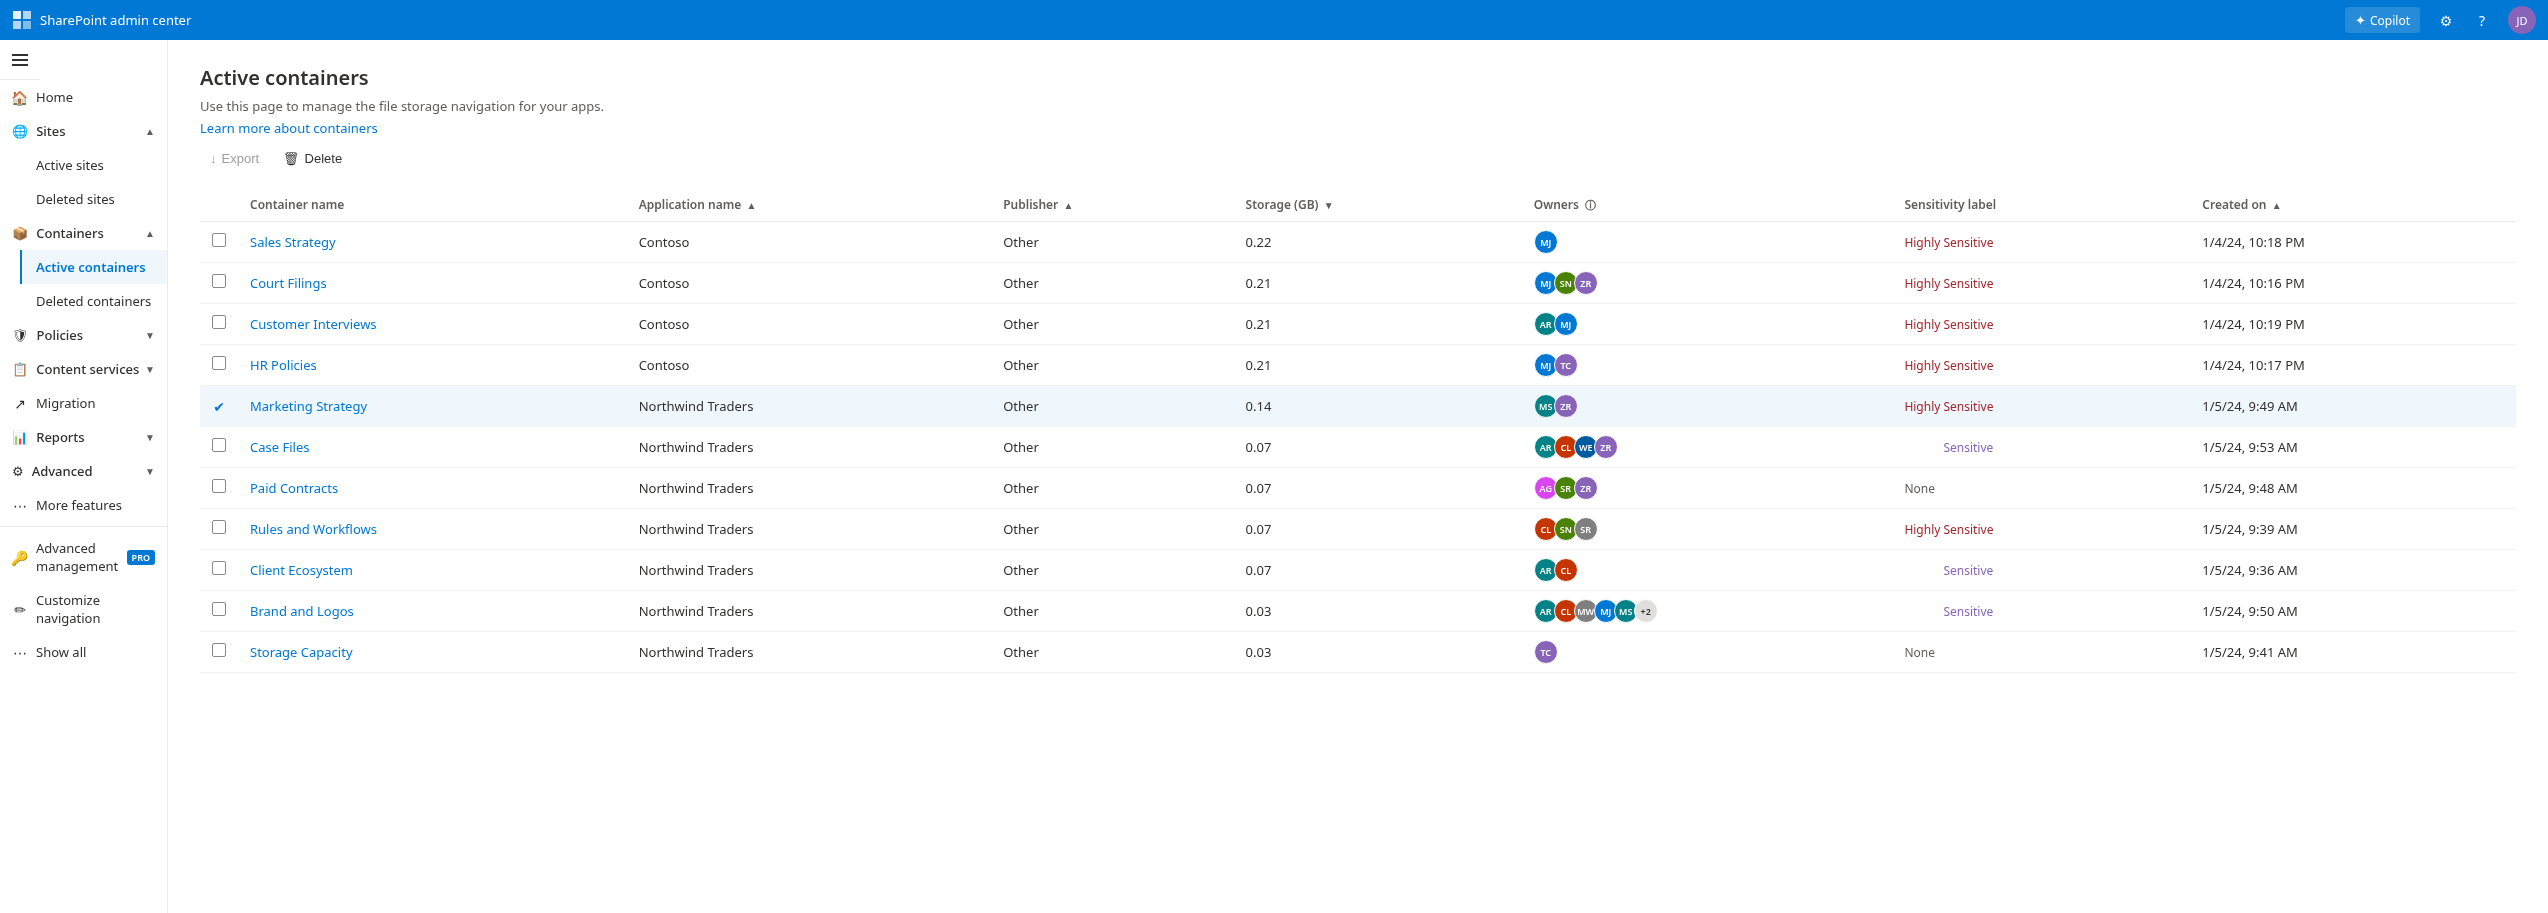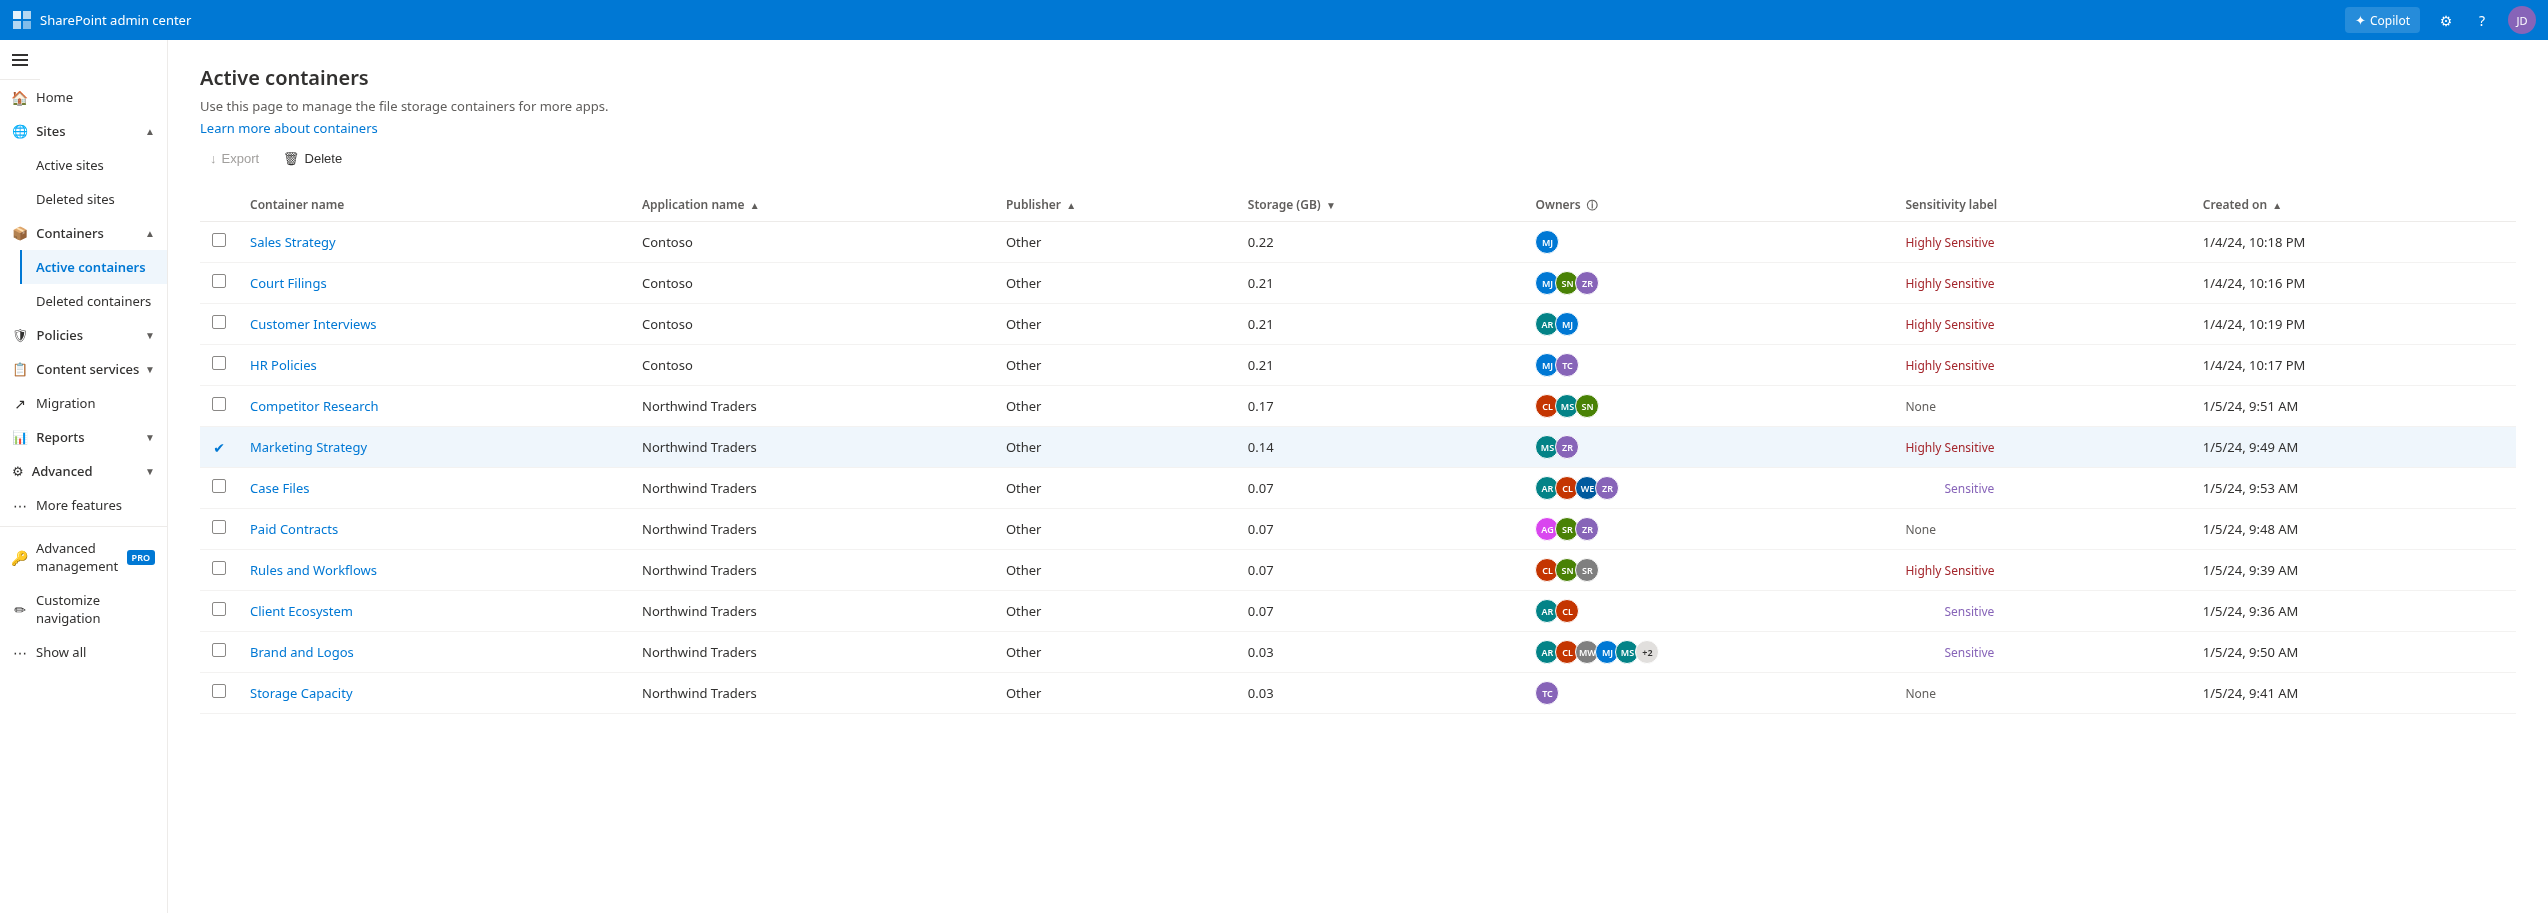--- a/index.html
+++ b/index.html
@@ -208,21 +208,21 @@
       <span>Show all</span>
     </div>
   </div>
 
   <div class="main">
     <div class="clearfix">
       
       
 
       <h1 class="page-title">Active containers</h1>
-      <p class="page-desc">Use this page to manage the file storage containers for more apps.</p>
+      <p class="page-desc">Use this page to manage the file storage navigation for your apps.</p>
       <a class="page-link">Learn more about containers</a>
     </div>
 
     <div class="toolbar">
       <button class="toolbar-btn disabled">
         <span style="font-size:13px;">↓</span>
         <span>Export</span>
       </button>
       <button class="toolbar-btn">
         <span style="font-size:13px;">🗑</span>
@@ -316,36 +316,20 @@
             <td>0.21</td>
             <td>
               <div class="owners-cell">
                 <span class="avatar-sm" style="background:#0078d4;">MJ</span>
                 <span class="avatar-sm" style="background:#8764b8;">TC</span>
               </div>
             </td>
             <td><span class="sens-highly">Highly Sensitive</span></td>
             <td>1/4/24, 10:17 PM</td>
           </tr>
-          <tr>
-            <td style="text-align: center;"><span style="width:14px;height:14px;border:1px solid #8a8886;display:inline-block;border-radius:2px;"></span></td>
-            <td><a class="row-link">Competitor Research</a></td>
-            <td>Northwind Traders</td>
-            <td>Other</td>
-            <td>0.17</td>
-            <td>
-              <div class="owners-cell">
-                <span class="avatar-sm" style="background:#c43501;">CL</span>
-                <span class="avatar-sm" style="background:#038387;">MS</span>
-                <span class="avatar-sm" style="background:#498205;">SN</span>
-              </div>
-            </td>
-            <td><span class="sens-none">None</span></td>
-            <td>1/5/24, 9:51 AM</td>
-          </tr>
           <tr class="selected">
             <td style="text-align: center;"><span class="selected-icon">✔</span></td>
             <td><a class="row-link">Marketing Strategy</a></td>
             <td>Northwind Traders</td>
             <td>Other</td>
             <td>0.14</td>
             <td>
               <div class="owners-cell">
                 <span class="avatar-sm" style="background:#038387;">MS</span>
                 <span class="avatar-sm" style="background:#8764b8;">ZR</span>

